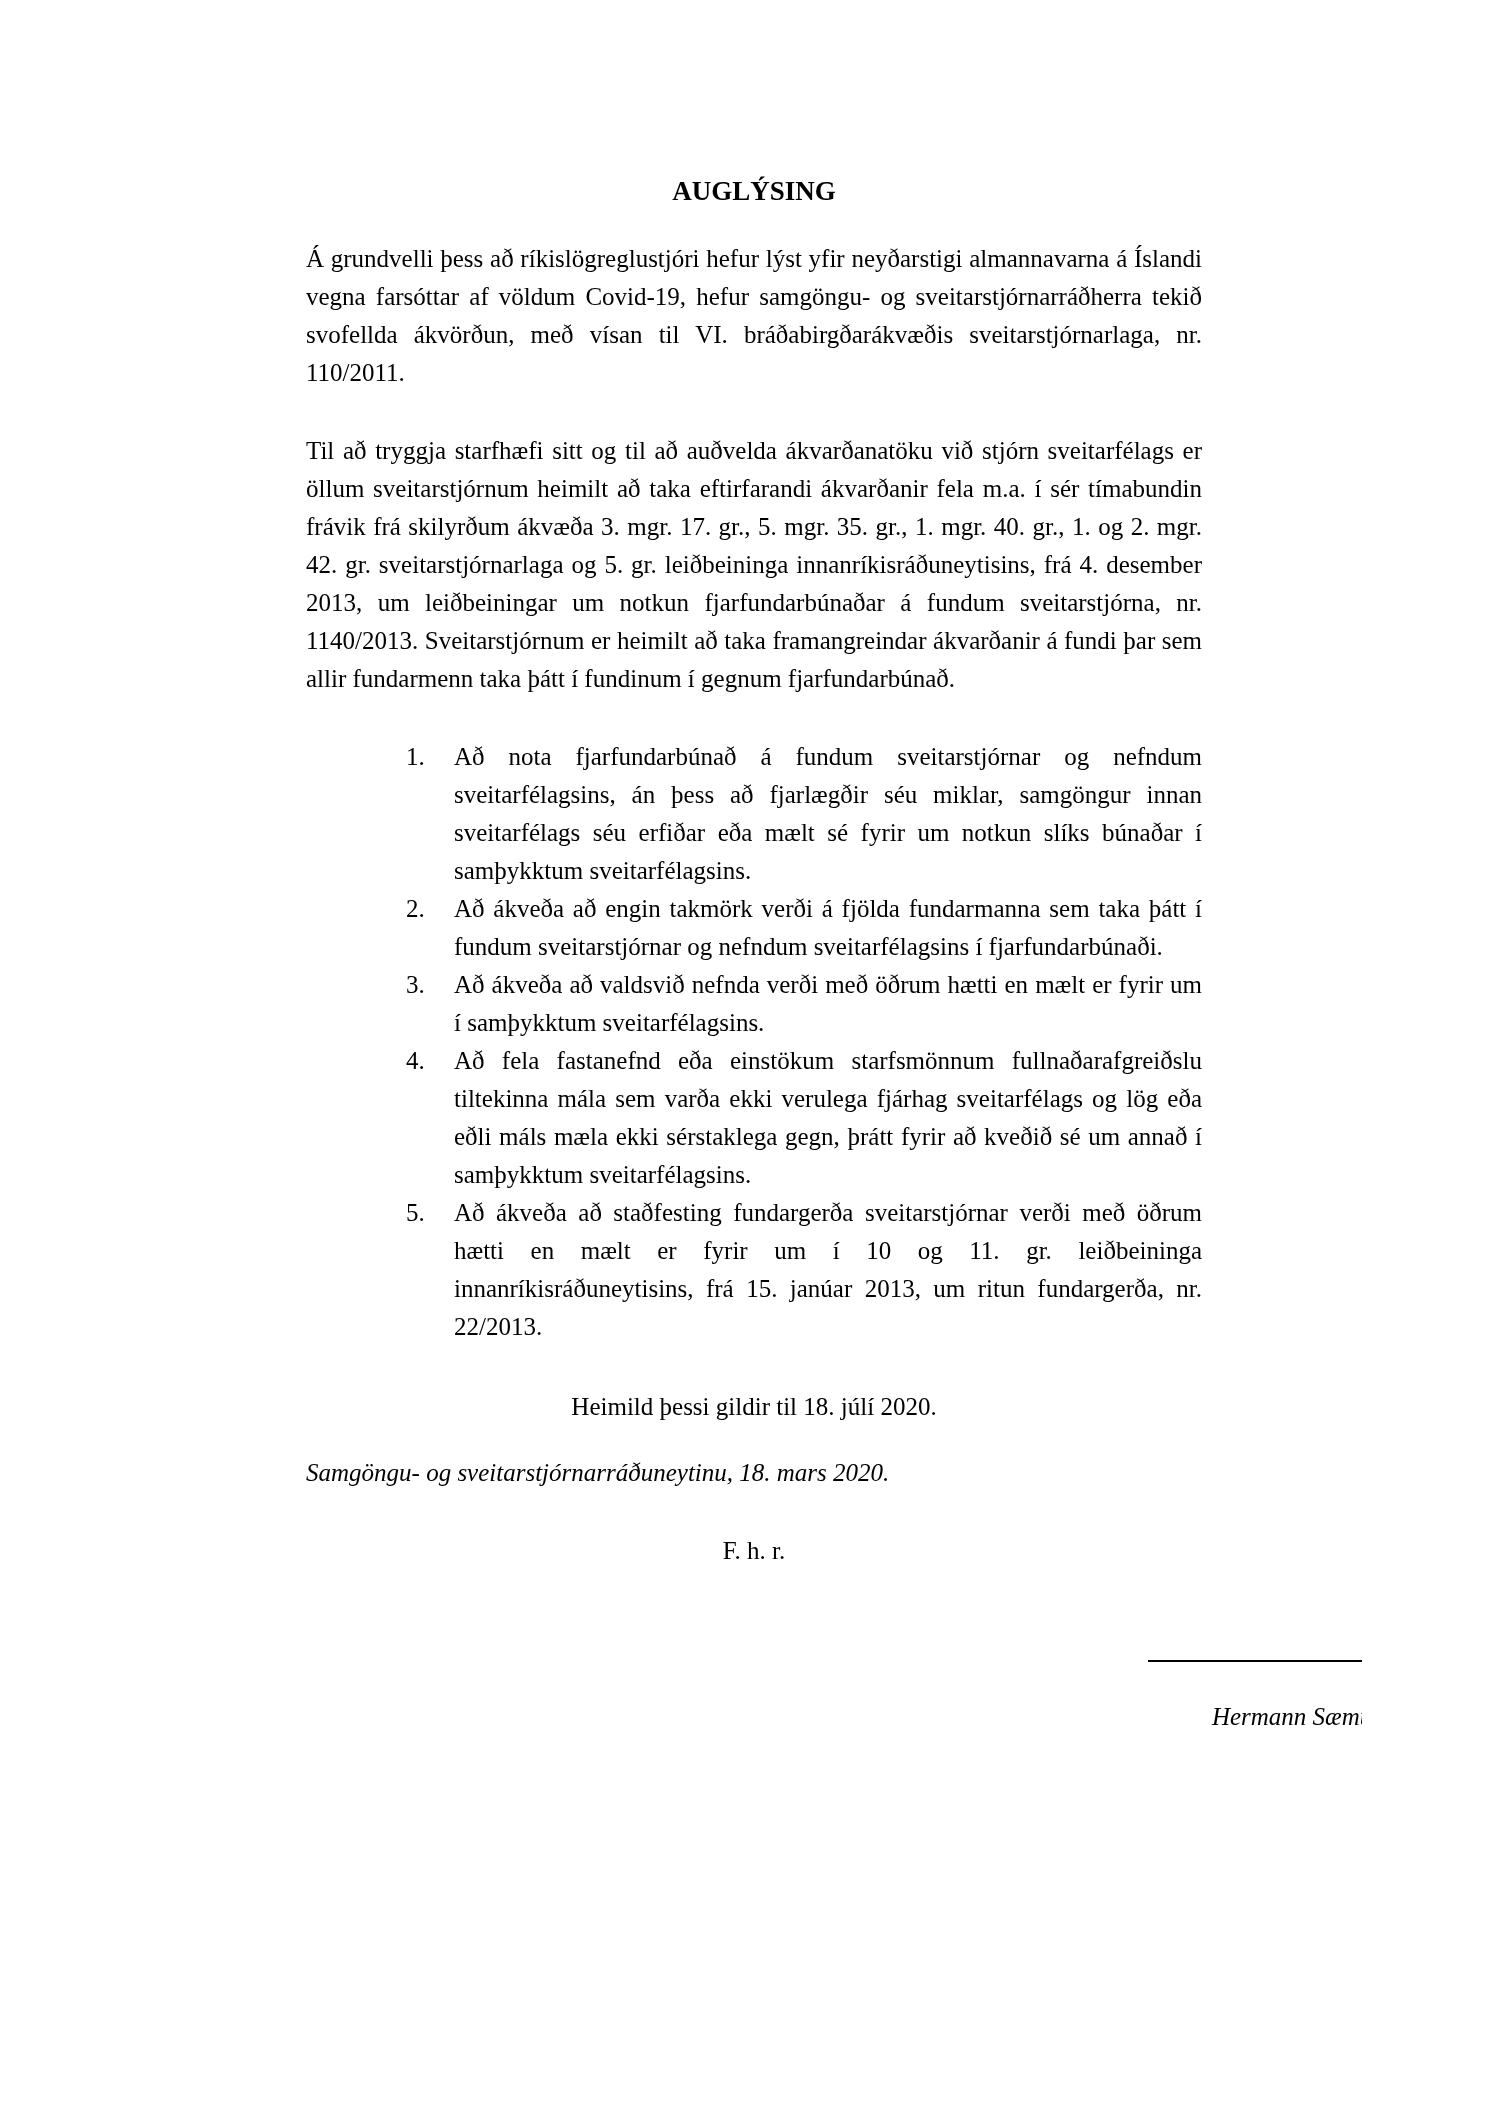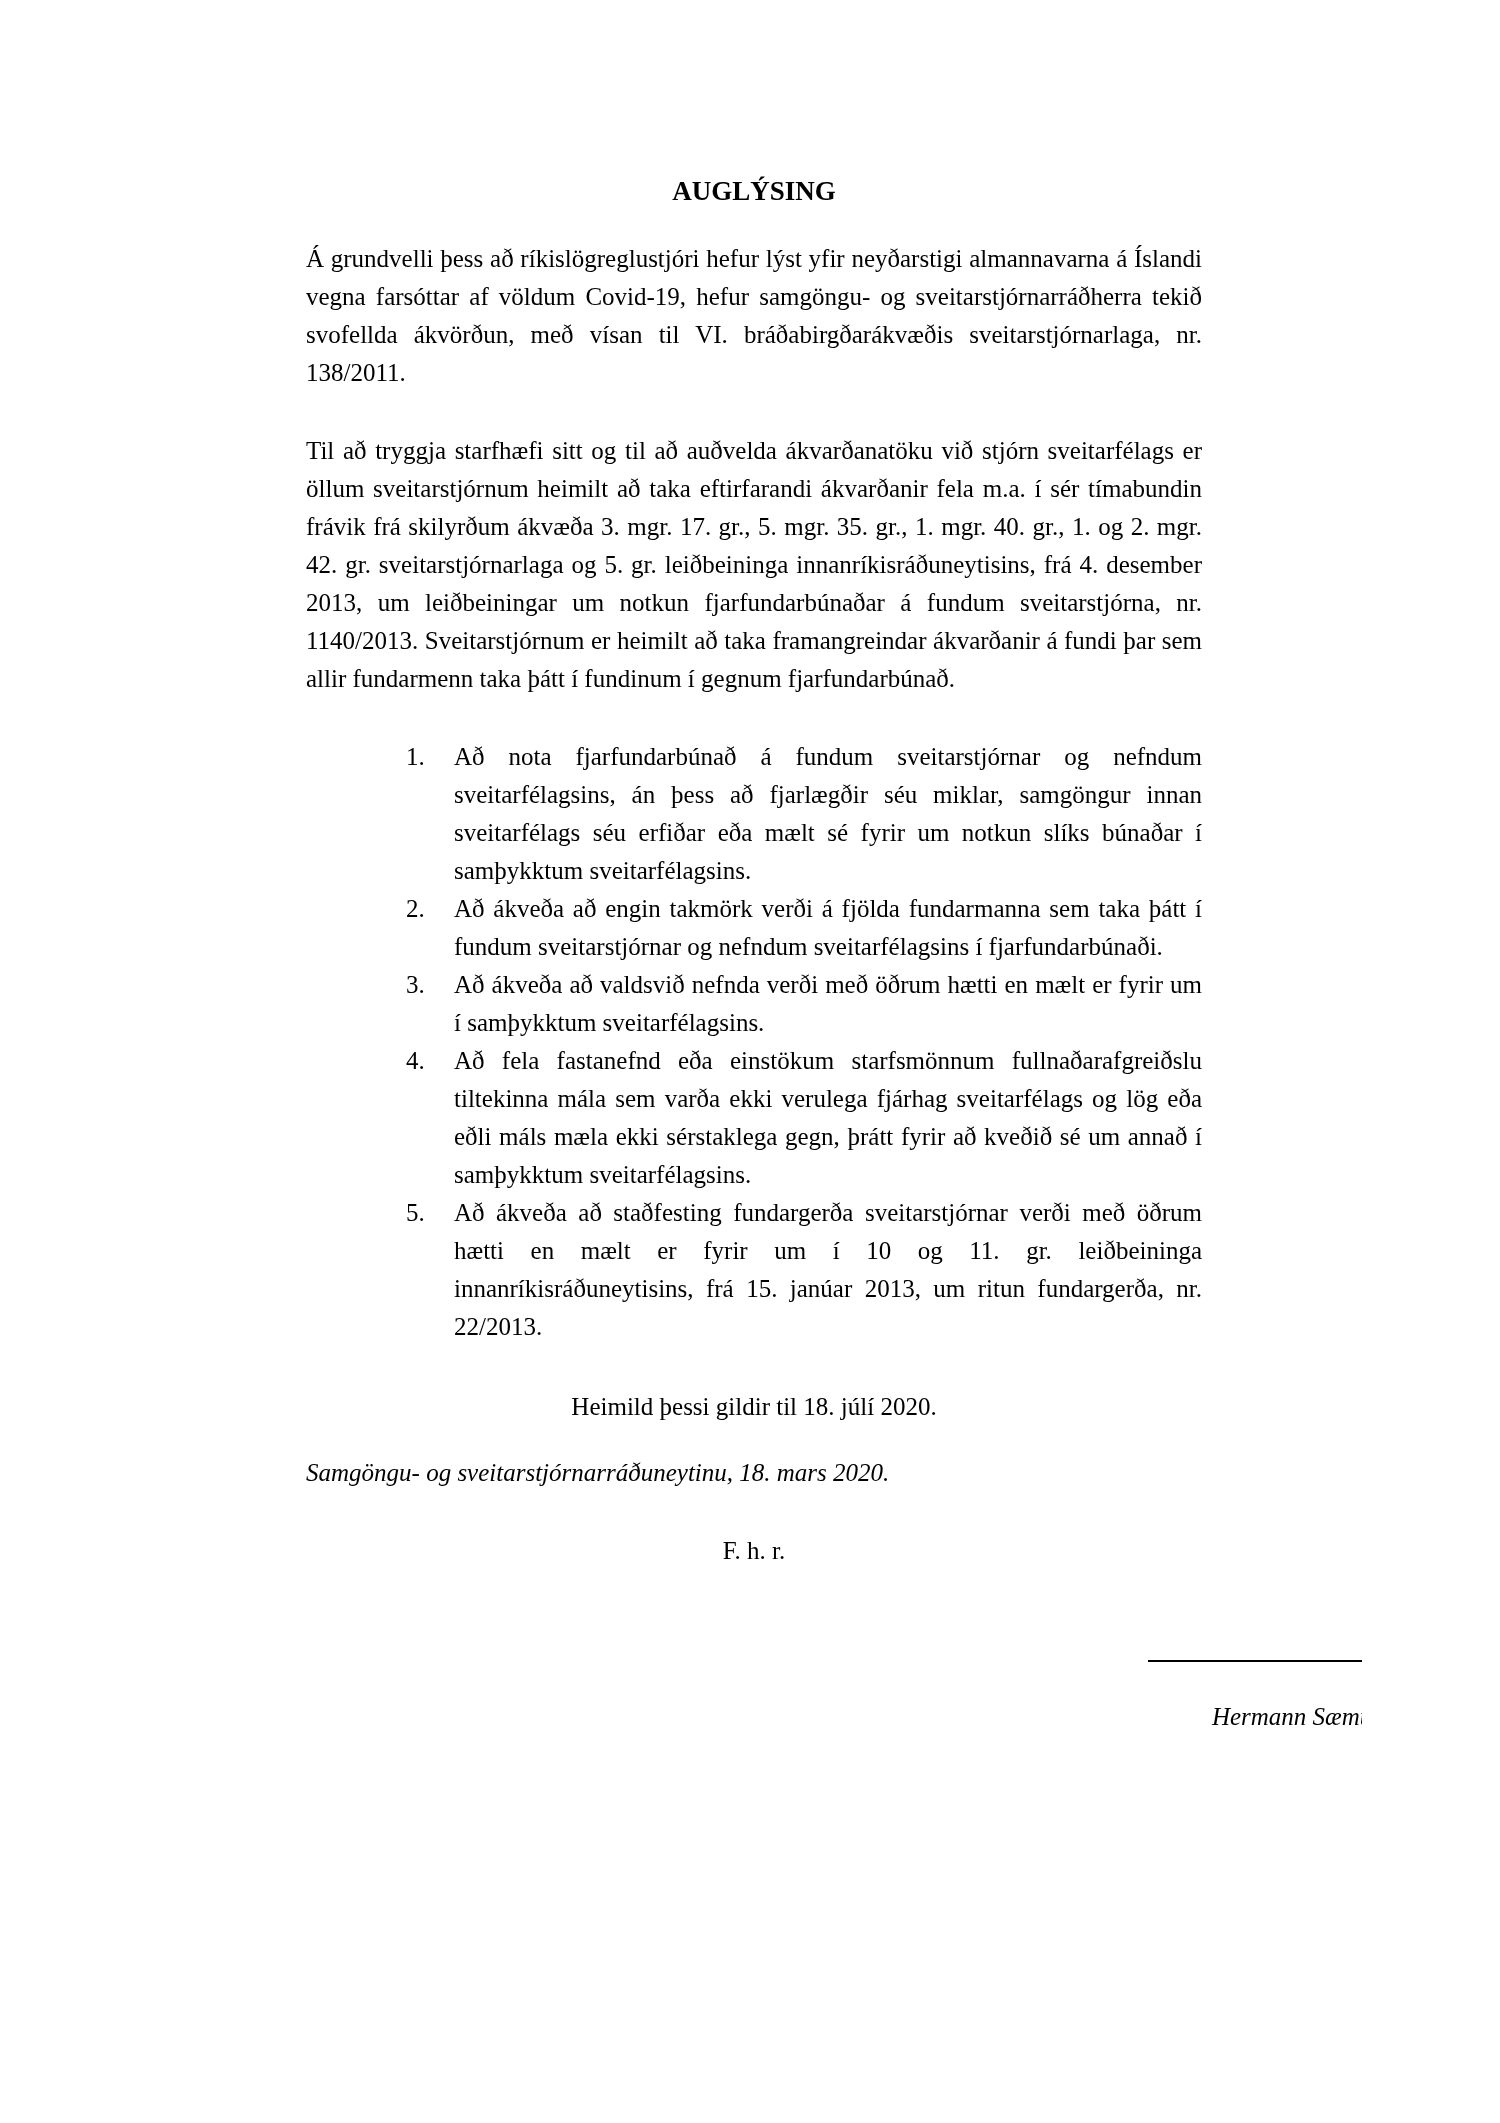--- a/index.html
+++ b/index.html
@@ -89,21 +89,21 @@
   }
 </style>
 </head>
 <body>
 
 <div class="page">
 
   <div class="doc-title">AUGLÝSING</div>
 
 
-  <div class="para">Á grundvelli þess að ríkislögreglustjóri hefur lýst yfir neyðarstigi almannavarna á Íslandi vegna farsóttar af völdum Covid-19, hefur samgöngu- og sveitarstjórnarráðherra tekið svofellda ákvörðun, með vísan til VI. bráðabirgðarákvæðis sveitarstjórnarlaga, nr. 138/2011.</div>
+  <div class="para">Á grundvelli þess að ríkislögreglustjóri hefur lýst yfir neyðarstigi almannavarna á Íslandi vegna farsóttar af völdum Covid-19, hefur samgöngu- og sveitarstjórnarráðherra tekið svofellda ákvörðun, með vísan til VI. bráðabirgðarákvæðis sveitarstjórnarlaga, nr. 110/2011.</div>
 
   <div class="para">Til að tryggja starfhæfi sitt og til að auðvelda ákvarðanatöku við stjórn sveitarfélags er öllum sveitarstjórnum heimilt að taka eftirfarandi ákvarðanir fela m.a. í sér tímabundin frávik frá skilyrðum ákvæða 3. mgr. 17. gr., 5. mgr. 35. gr., 1. mgr. 40. gr., 1. og 2. mgr. 42. gr. sveitarstjórnarlaga og 5. gr. leiðbeininga innanríkisráðuneytisins, frá 4. desember 2013, um leiðbeiningar um notkun fjarfundarbúnaðar á fundum sveitarstjórna, nr. 1140/2013. Sveitarstjórnum er heimilt að taka framangreindar ákvarðanir á fundi þar sem allir fundarmenn taka þátt í fundinum í gegnum fjarfundarbúnað.</div>
 
   <div class="num-list">
     <div class="list-item">
       <span class="list-num">1.</span>
       <span class="list-text">Að nota fjarfundarbúnað á fundum sveitarstjórnar og nefndum sveitarfélagsins, án þess að fjarlægðir séu miklar, samgöngur innan sveitarfélags séu erfiðar eða mælt sé fyrir um notkun slíks búnaðar í samþykktum sveitarfélagsins.</span>
     </div>
     <div class="list-item">
       <span class="list-num">2.</span>

